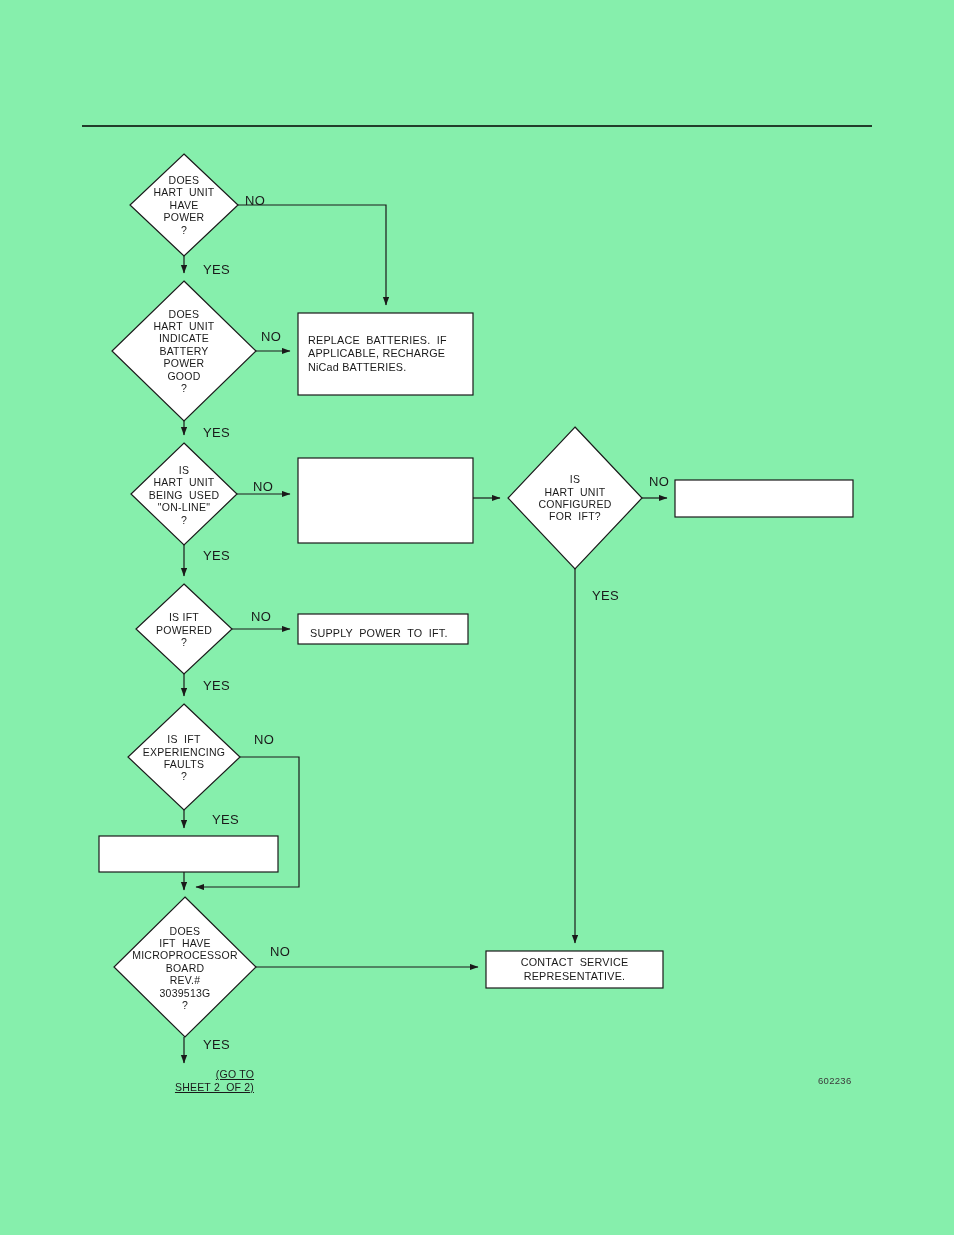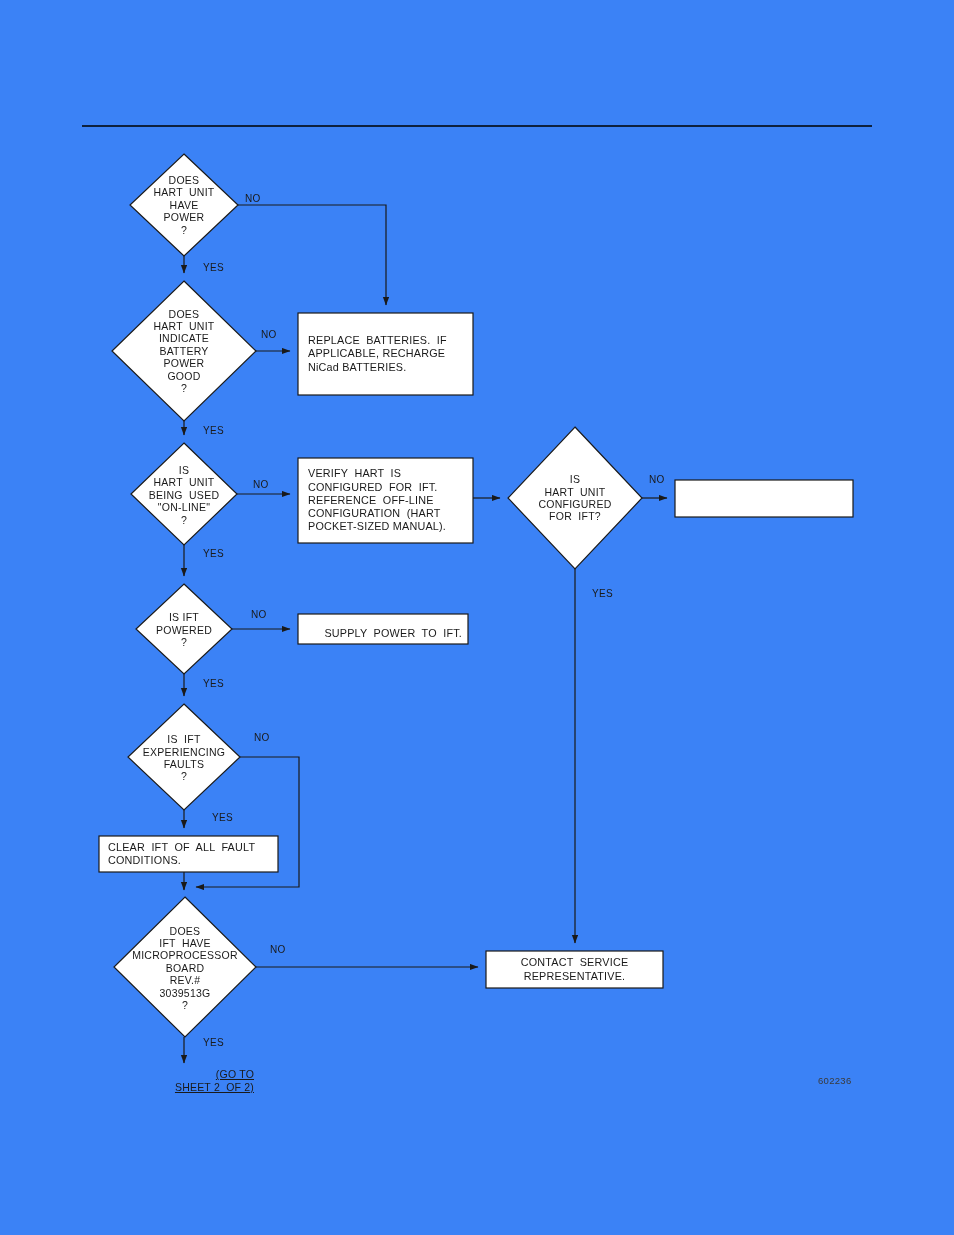--- a/index.html
+++ b/index.html
@@ -11,21 +11,21 @@
     width: 954px;
     height: 1235px;
     font-family: "Liberation Sans", sans-serif;
     color: #1a1a1a;
     overflow: hidden;
   }
   #page {
     position: relative;
     width: 954px;
     height: 1235px;
-    background: #3b82f6;
+    background: #86efac;
   }
   #flow-svg {
     position: absolute;
     left: 0;
     top: 0;
     width: 954px;
     height: 1235px;
   }
   .node-text {
     position: absolute;
@@ -50,21 +50,21 @@
     line-height: 13.2px;
     letter-spacing: 0.2px;
     white-space: pre;
   }
   .box-text.center {
     align-items: center;
     text-align: center;
   }
   .edge-label {
     position: absolute;
-    font-size: 10px;
+    font-size: 13px;
     letter-spacing: 0.3px;
     white-space: pre;
   }
   .terminal-text {
     position: absolute;
     text-align: right;
     font-size: 10.5px;
     line-height: 12.6px;
     letter-spacing: 0.2px;
     white-space: pre;
@@ -185,31 +185,24 @@
 MICROPROCESSOR
 BOARD
 REV.#
 3039513G
 ?</div>
 
   <div class="box-text" style="left:308px; top:313px; width:162px; height:82px;">REPLACE  BATTERIES.  IF
 APPLICABLE, RECHARGE
 NiCad BATTERIES.</div>
 
-  <div class="box-text" style="left:308px; top:458px; width:162px; height:85px;">VERIFY  HART  IS
-CONFIGURED  FOR  IFT.
-REFERENCE  OFF-LINE
-CONFIGURATION  (HART
-POCKET-SIZED MANUAL).</div>
-
-
-  <div class="box-text" style="left:310px; top:614px; width:152px; height:40px;text-align:right;">SUPPLY  POWER  TO  IFT.</div>
-
-  <div class="box-text" style="left:108px; top:836px; width:168px; height:36px;">CLEAR  IFT  OF  ALL  FAULT
-CONDITIONS.</div>
+
+
+  <div class="box-text" style="left:310px; top:614px; width:152px; height:40px;">SUPPLY  POWER  TO  IFT.</div>
+
 
   <div class="box-text center" style="left:486px; top:951px; width:177px; height:37px;">CONTACT  SERVICE
 REPRESENTATIVE.</div>
 
   <div class="terminal-text" style="left:114px; top:1068px; width:140px;">(GO TO
 SHEET 2  OF 2)</div>
 
   <div class="edge-label" style="left:245px; top:193px;">NO</div>
   <div class="edge-label" style="left:203px; top:262px;">YES</div>
   <div class="edge-label" style="left:261px; top:329px;">NO</div>

